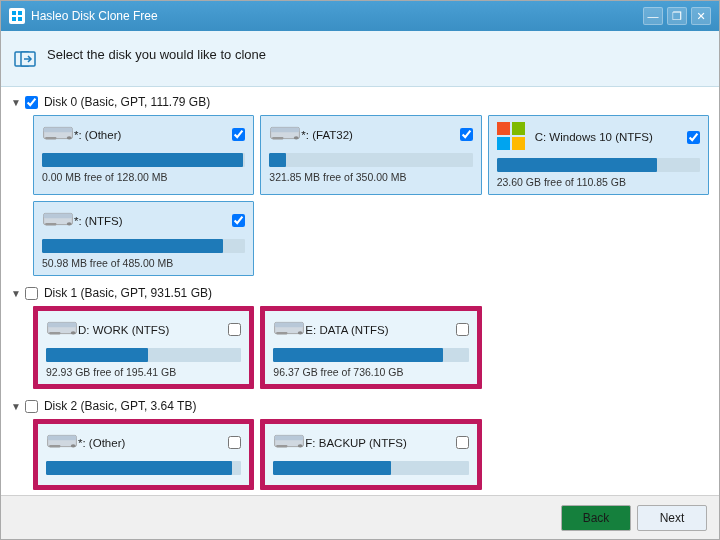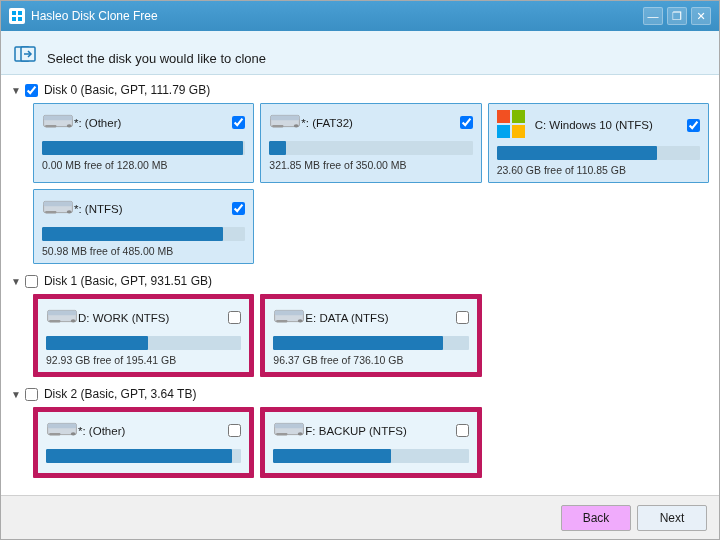--- a/index.html
+++ b/index.html
@@ -65,23 +65,23 @@
       align-items: center;
       justify-content: center;
       border-radius: 2px;
     }
 
     
     .header-bar {
       background: #e8f4fb;
       border-bottom: 1px solid #c5dde8;
       display: flex;
-      align-items: flex-end;
-      padding: 8px 12px;
-      height: 44px;
+      align-items: flex-start;
+      padding: 16px 12px;
+      height: 56px;
       flex-shrink: 0;
     }
     .header-icon {
       width: 24px;
       height: 24px;
       margin-right: 10px;
       flex-shrink: 0;
     }
     .header-text {
       font-size: 13px;
@@ -210,21 +210,21 @@
       padding: 8px 12px;
       gap: 6px;
       height: 44px;
       flex-shrink: 0;
     }
     .footer-btn {
       min-width: 70px;
       height: 26px;
       padding: 0 14px;
       font-size: 12px;
-      background: #f0abfc;
+      background: #15803d;
       border: 1px solid #adadad;
       border-radius: 2px;
       cursor: pointer;
       color: #1a1a1a;
     }
     .footer-btn.primary {
       background: #e8f0f8;
     }
   </style>
 </head>

